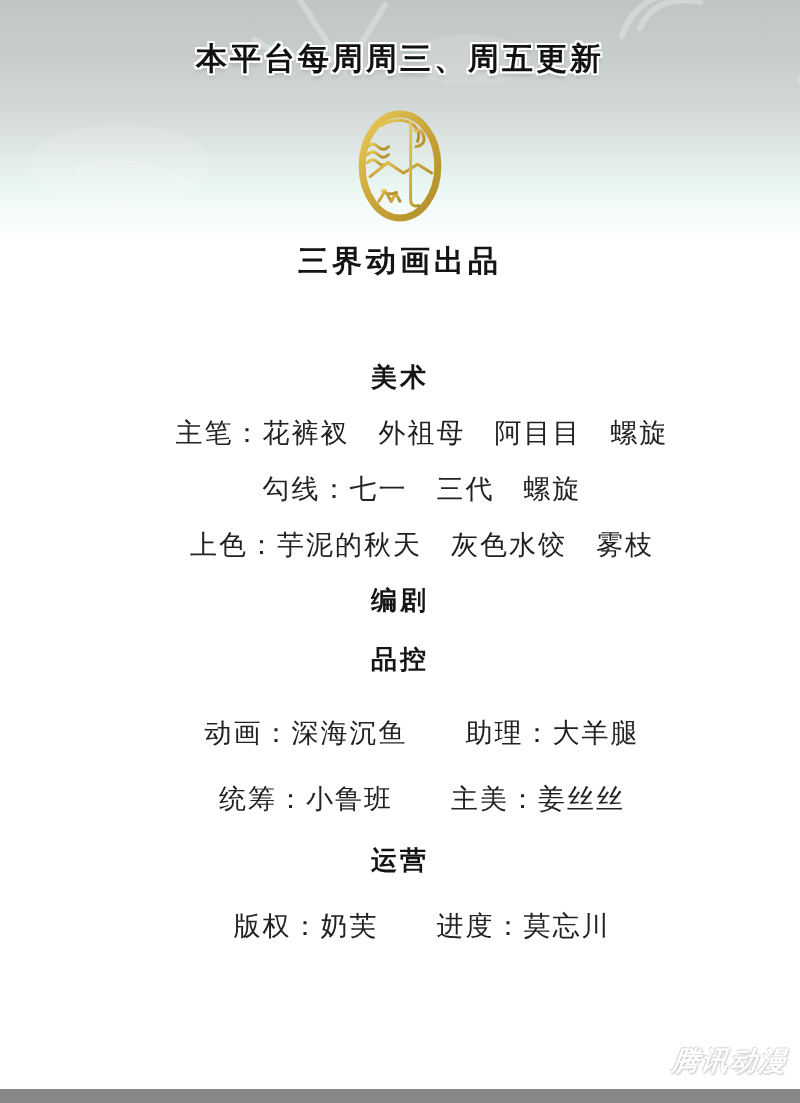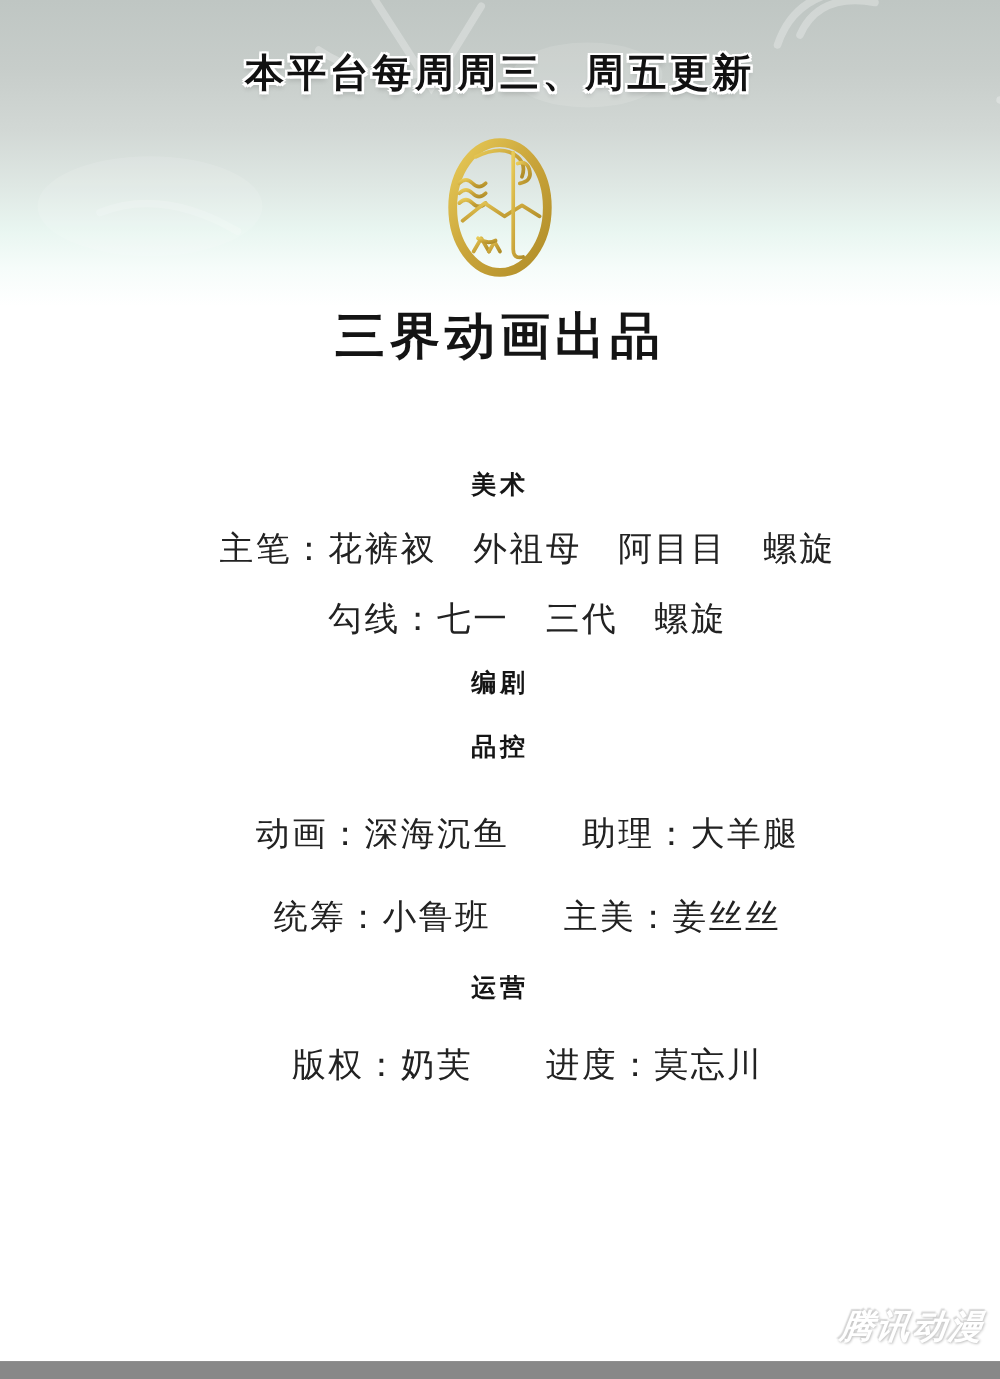--- a/index.html
+++ b/index.html
@@ -31,30 +31,30 @@
     text-shadow:
       -2px -2px 0 #fff, 2px -2px 0 #fff, -2px 2px 0 #fff, 2px 2px 0 #fff,
       0 -2px 0 #fff, 0 2px 0 #fff, -2px 0 0 #fff, 2px 0 0 #fff,
       0 4px 4px rgba(0,0,0,.18);
     white-space:pre;
   }
   .logo-wrap{width:88px;height:120px;margin:26px auto 0;}
   .studio-name{
     margin-top:15px;
     text-align:center;
-    font-size:40px;
+    font-size:30px;
     font-weight:700;
     letter-spacing:4px;
     color:#141414;
     white-space:pre;
   }
   .credits{text-align:center;color:#1a1a1a;}
   .credits h2{
     margin:0;
-    font-size:20px;
+    font-size:26px;
     font-weight:700;
     letter-spacing:3px;
     color:#151515;
     white-space:pre;
   }
   .credits p.line{
     margin:0;
     font-size:27px;
     font-weight:400;
     letter-spacing:2px;
@@ -143,20 +143,21 @@
   </div>
 
   <div class="studio-name">三界动画出品</div>
 
   <div class="credits">
 
     <div class="sec-art">
       <h2>美术</h2>
       <p class="line">主笔：花裤衩　外祖母　阿目目　螺旋</p>
       <p class="line">勾线：七一　三代　螺旋</p>
+      <p class="line">上色：芋泥的秋天　灰色水饺　雾枝</p>
     </div>
 
     <div class="sec-writer">
       <h2>编剧</h2>
     </div>
 
     <div class="sec-qc">
       <h2>品控</h2>
       <p class="line line-2">动画：深海沉鱼　　助理：大羊腿</p>
       <p class="line line-1">统筹：小鲁班　　主美：姜丝丝</p>

